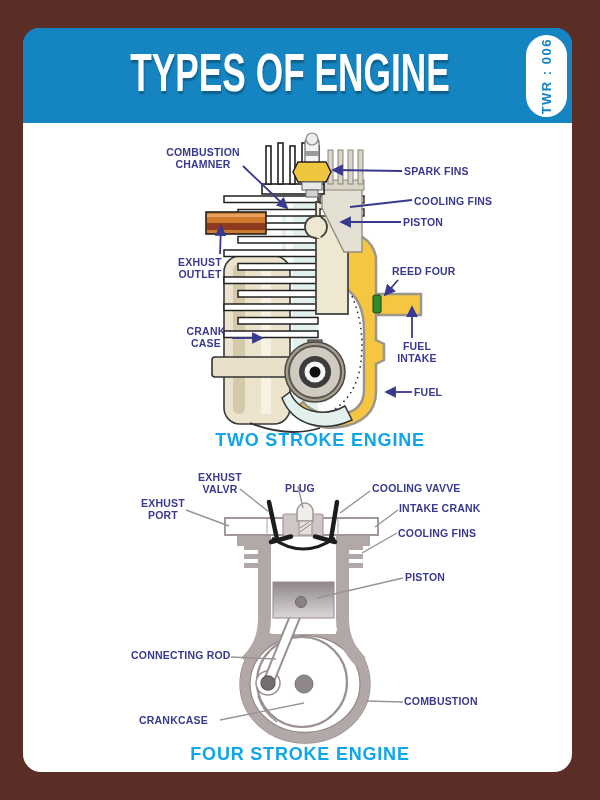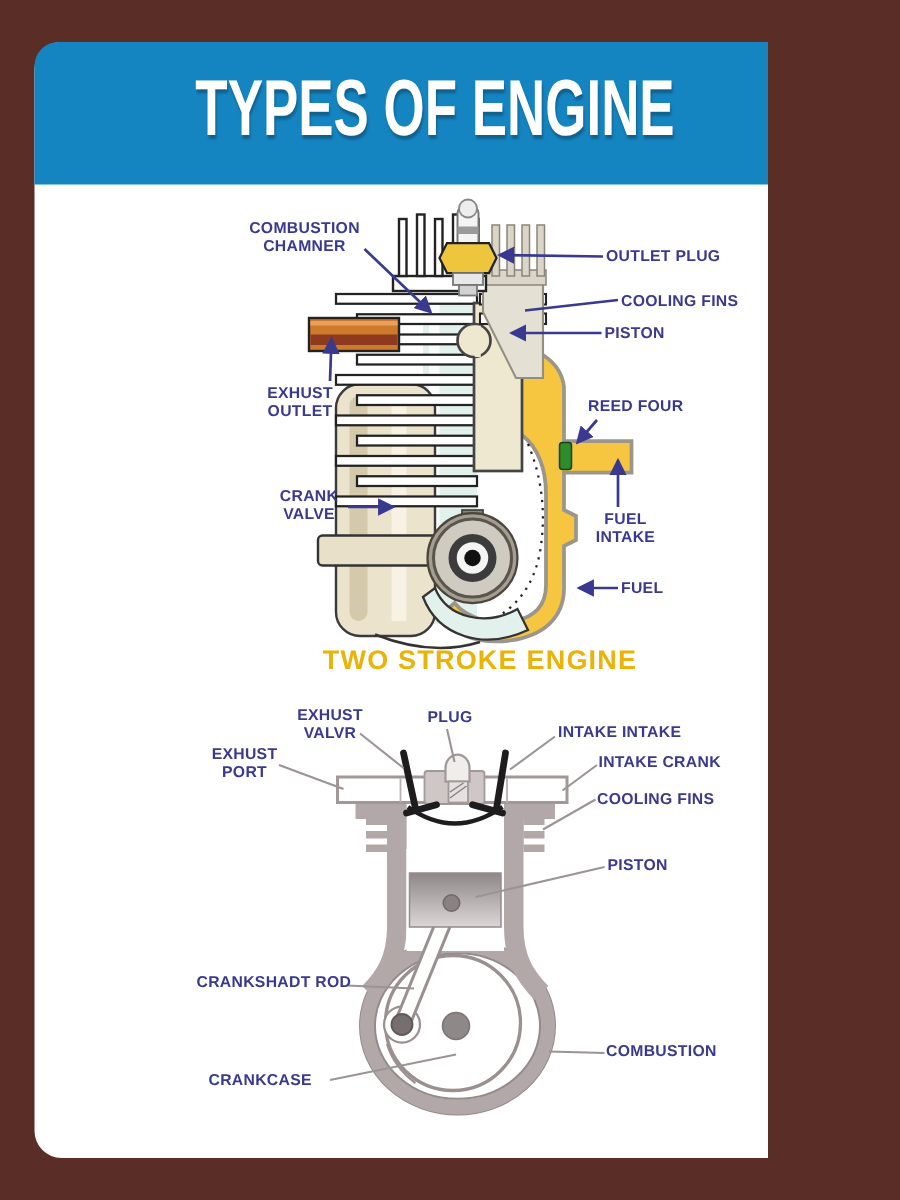--- a/index.html
+++ b/index.html
@@ -1,31 +1,31 @@
 <!DOCTYPE html>
 <html><head>
 <meta charset="utf-8">
 <style>
   html,body{margin:0;padding:0;background:#5a2e27;}
-  .poster{position:relative;width:512px;height:800px;background:#5a2e27;overflow:hidden;
+  .poster{position:relative;width:600px;height:800px;background:#5a2e27;overflow:hidden;
           font-family:"Liberation Sans",sans-serif;}
   .panel{position:absolute;left:23px;top:28px;width:549px;height:744px;background:#ffffff;border-radius:18px;}
   .header{position:absolute;left:23px;top:28px;width:549px;height:95px;background:#1585c2;
           border-radius:16px 16px 0 0;}
   .title{position:absolute;left:40px;top:45px;width:500px;text-align:center;color:#ffffff;
          font-size:49px;font-weight:bold;letter-spacing:0px;transform:scaleX(.72) scaleY(1.08);
          transform-origin:50% 50%;text-shadow:1px 2px 2px rgba(0,0,0,.28);white-space:nowrap;}
   .badge{position:absolute;left:526px;top:35px;width:41px;height:82px;background:#ffffff;
          border-radius:21px;display:flex;align-items:center;justify-content:center;}
   .badge span{writing-mode:vertical-rl;transform:rotate(180deg);font-size:13px;font-weight:bold;
          color:#1585c2;letter-spacing:1.5px;white-space:nowrap;}
   .lbl{position:absolute;color:#39398f;font-size:10.5px;font-weight:bold;line-height:12px;
        letter-spacing:.2px;white-space:pre-line;}
   .ctr{text-align:center;}
-  .caption{position:absolute;color:#eab308;font-size:18px;font-weight:bold;letter-spacing:.8px;
+  .caption{position:absolute;color:#0ea5e9;font-size:18px;font-weight:bold;letter-spacing:.8px;
        text-align:center;white-space:nowrap;}
   svg.art{position:absolute;left:0;top:0;}
 </style>
 </head>
 <body>
 
 <div class="poster">
   <div class="panel"></div>
   <div class="header"></div>
   <div class="title">TYPES OF ENGINE</div>
@@ -205,38 +205,39 @@
       <path d="M397,533 L362,553"></path>
       <path d="M403,578 L317,598"></path>
       <path d="M231,657 L276,659"></path>
       <path d="M403,702 L366,701"></path>
       <path d="M220,720 L304,703"></path>
     </g>
   </svg>
 
   <div class="lbl ctr" style="left:155px;top:146px;width:96px;">COMBUSTION
 CHAMNER</div>
-  <div class="lbl" style="left:404px;top:165px;">OUTLET PLUG</div>
+  <div class="lbl" style="left:404px;top:165px;">SPARK FINS</div>
   <div class="lbl" style="left:414px;top:195px;">COOLING FINS</div>
   <div class="lbl" style="left:403px;top:216px;">PISTON</div>
   <div class="lbl ctr" style="left:172px;top:256px;width:56px;">EXHUST
 OUTLET</div>
   <div class="lbl" style="left:392px;top:265px;">REED FOUR</div>
   <div class="lbl ctr" style="left:182px;top:325px;width:48px;">CRANK
-VALVE</div>
+CASE</div>
   <div class="lbl ctr" style="left:394px;top:340px;width:46px;">FUEL
 INTAKE</div>
   <div class="lbl" style="left:414px;top:386px;">FUEL</div>
   <div class="caption" style="left:170px;top:430px;width:300px;">TWO STROKE ENGINE</div>
 
   <div class="lbl ctr" style="left:192px;top:471px;width:56px;">EXHUST
 VALVR</div>
-  <div class="lbl" style="left:285px;top:472px;">PLUG</div>
-  <div class="lbl" style="left:372px;top:482px;">INTAKE INTAKE</div>
+  <div class="lbl" style="left:285px;top:482px;">PLUG</div>
+  <div class="lbl" style="left:372px;top:482px;">COOLING VAVVE</div>
   <div class="lbl ctr" style="left:138px;top:497px;width:50px;">EXHUST
 PORT</div>
   <div class="lbl" style="left:399px;top:502px;">INTAKE CRANK</div>
   <div class="lbl" style="left:398px;top:527px;">COOLING FINS</div>
   <div class="lbl" style="left:405px;top:571px;">PISTON</div>
-  <div class="lbl" style="left:131px;top:649px;">CRANKSHADT ROD</div>
+  <div class="lbl" style="left:131px;top:649px;">CONNECTING ROD</div>
   <div class="lbl" style="left:404px;top:695px;">COMBUSTION</div>
   <div class="lbl" style="left:139px;top:714px;">CRANKCASE</div>
+  <div class="caption" style="left:150px;top:744px;width:300px;">FOUR STROKE ENGINE</div>
 </div>
 
 </body></html>

